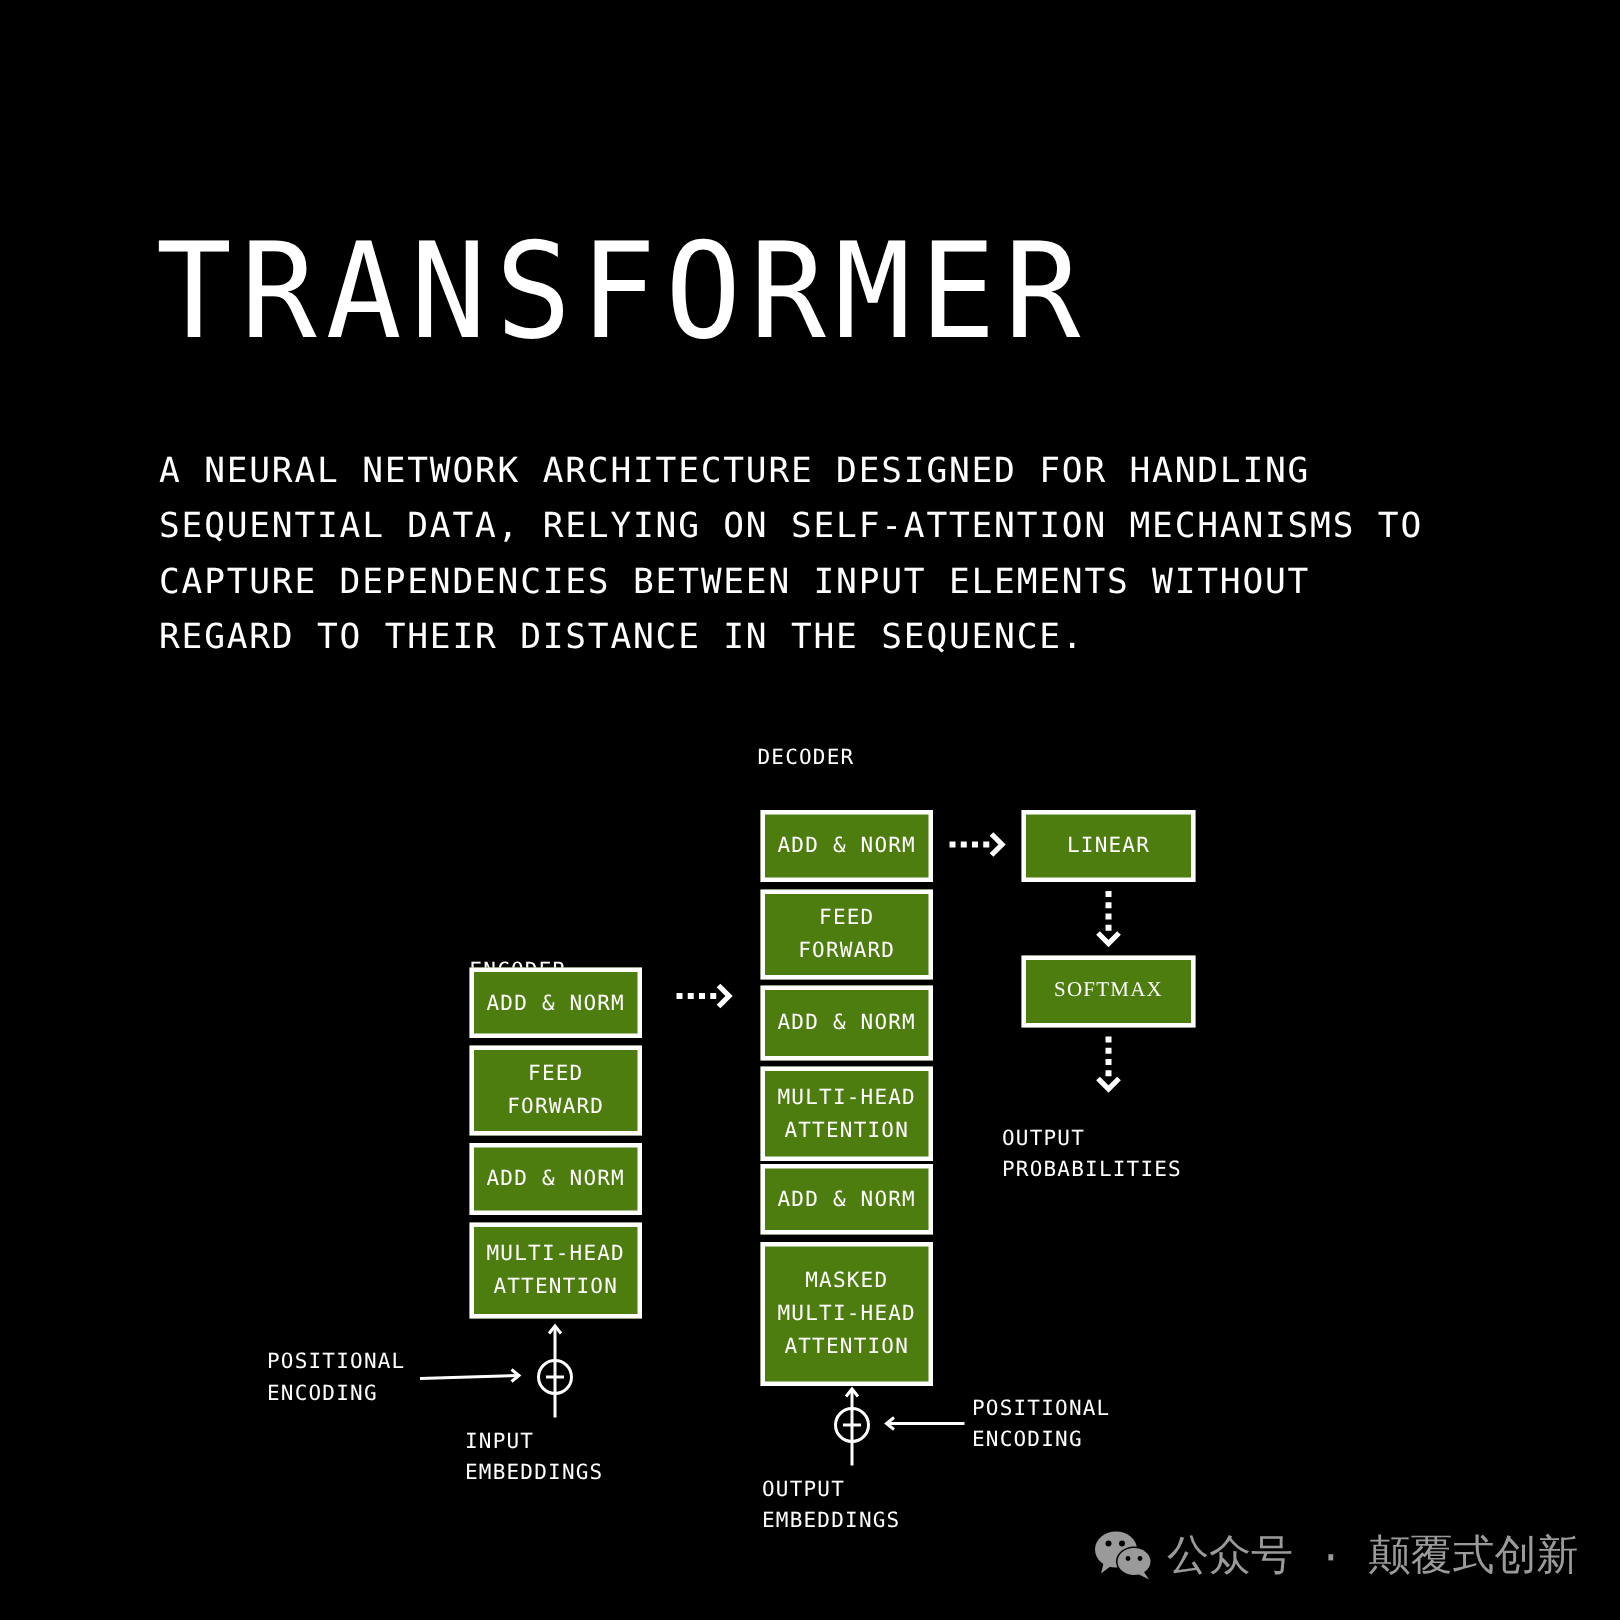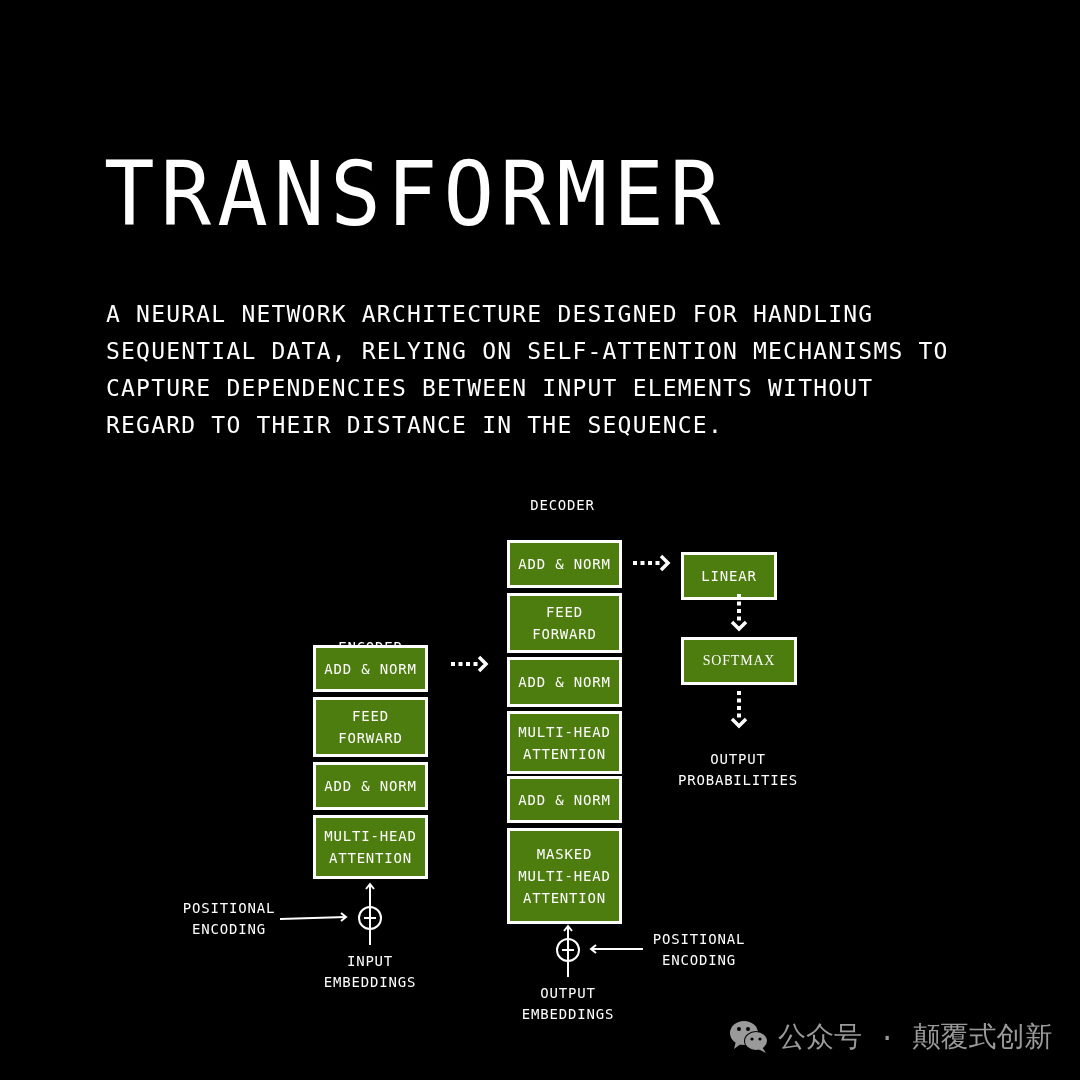--- a/index.html
+++ b/index.html
@@ -1,19 +1,19 @@
 <!DOCTYPE html>
 <html><head>
 <meta charset="utf-8">
 <style>
   html,body{margin:0;padding:0;background:#000;}
   body{width:1080px;height:1080px;position:relative;overflow:hidden;color:#fff;font-family:"DejaVu Sans Mono","Liberation Mono",monospace;}
   .title{position:absolute;left:104px;top:150px;font-size:84px;letter-spacing:6px;font-weight:normal;line-height:1;transform:scaleY(1.05);transform-origin:top left;}
   .desc{position:absolute;left:106px;top:296px;font-size:23px;line-height:37px;letter-spacing:1.2px;white-space:pre;}
-  .lbl{position:absolute;font-size:14px;line-height:21px;text-align:center;letter-spacing:0.8px;white-space:pre;}
+  .lbl{position:absolute;font-size:14px;line-height:21px;letter-spacing:0.8px;white-space:pre;}
   .box{position:absolute;box-sizing:border-box;border:3.5px solid #fff;display:flex;align-items:center;justify-content:center;text-align:center;font-size:14px;line-height:22px;letter-spacing:0.8px;white-space:pre;background:#4d7c0f;}
   svg.arrows{position:absolute;left:0;top:0;}
   .wm{position:absolute;left:728px;top:1018px;display:flex;align-items:center;color:#9a9a9a;font-size:28px;font-family:Liberation Mono, monospace;}
 </style>
 </head>
 <body>
 
 <div class="title">TRANSFORMER</div>
 <div class="desc">A NEURAL NETWORK ARCHITECTURE DESIGNED FOR HANDLING
 SEQUENTIAL DATA, RELYING ON SELF-ATTENTION MECHANISMS TO
@@ -41,21 +41,21 @@
 ATTENTION</div>
 <div class="box" style="left:507px;top:776px;width:115px;height:47px;">ADD &amp; NORM</div>
 <div class="box" style="left:507px;top:828px;width:115px;height:96px;">MASKED
 MULTI-HEAD
 ATTENTION</div>
 <div class="lbl" style="left:648px;top:929px;width:102px;">POSITIONAL
 ENCODING</div>
 <div class="lbl" style="left:508px;top:983px;width:120px;">OUTPUT
 EMBEDDINGS</div>
 
-<div class="box" style="left:681px;top:540px;width:96px;height:48px;margin-top:12px;">LINEAR</div>
+<div class="box" style="left:681px;top:540px;width:116px;height:48px;">LINEAR</div>
 <div class="box" style="left:681px;top:637px;width:116px;height:48px;font-family:Liberation Serif, serif;">SOFTMAX</div>
 <div class="lbl" style="left:668px;top:749px;width:140px;">OUTPUT
 PROBABILITIES</div>
 
 <svg class="arrows" width="1080" height="1080">
 
   <g stroke="#fff" fill="none">
     <line x1="451" y1="664" x2="480" y2="664" stroke-width="4" stroke-dasharray="4,3.5"></line>
     <polyline points="479,657 486,664 479,671" stroke-width="3.5"></polyline>
   </g>

